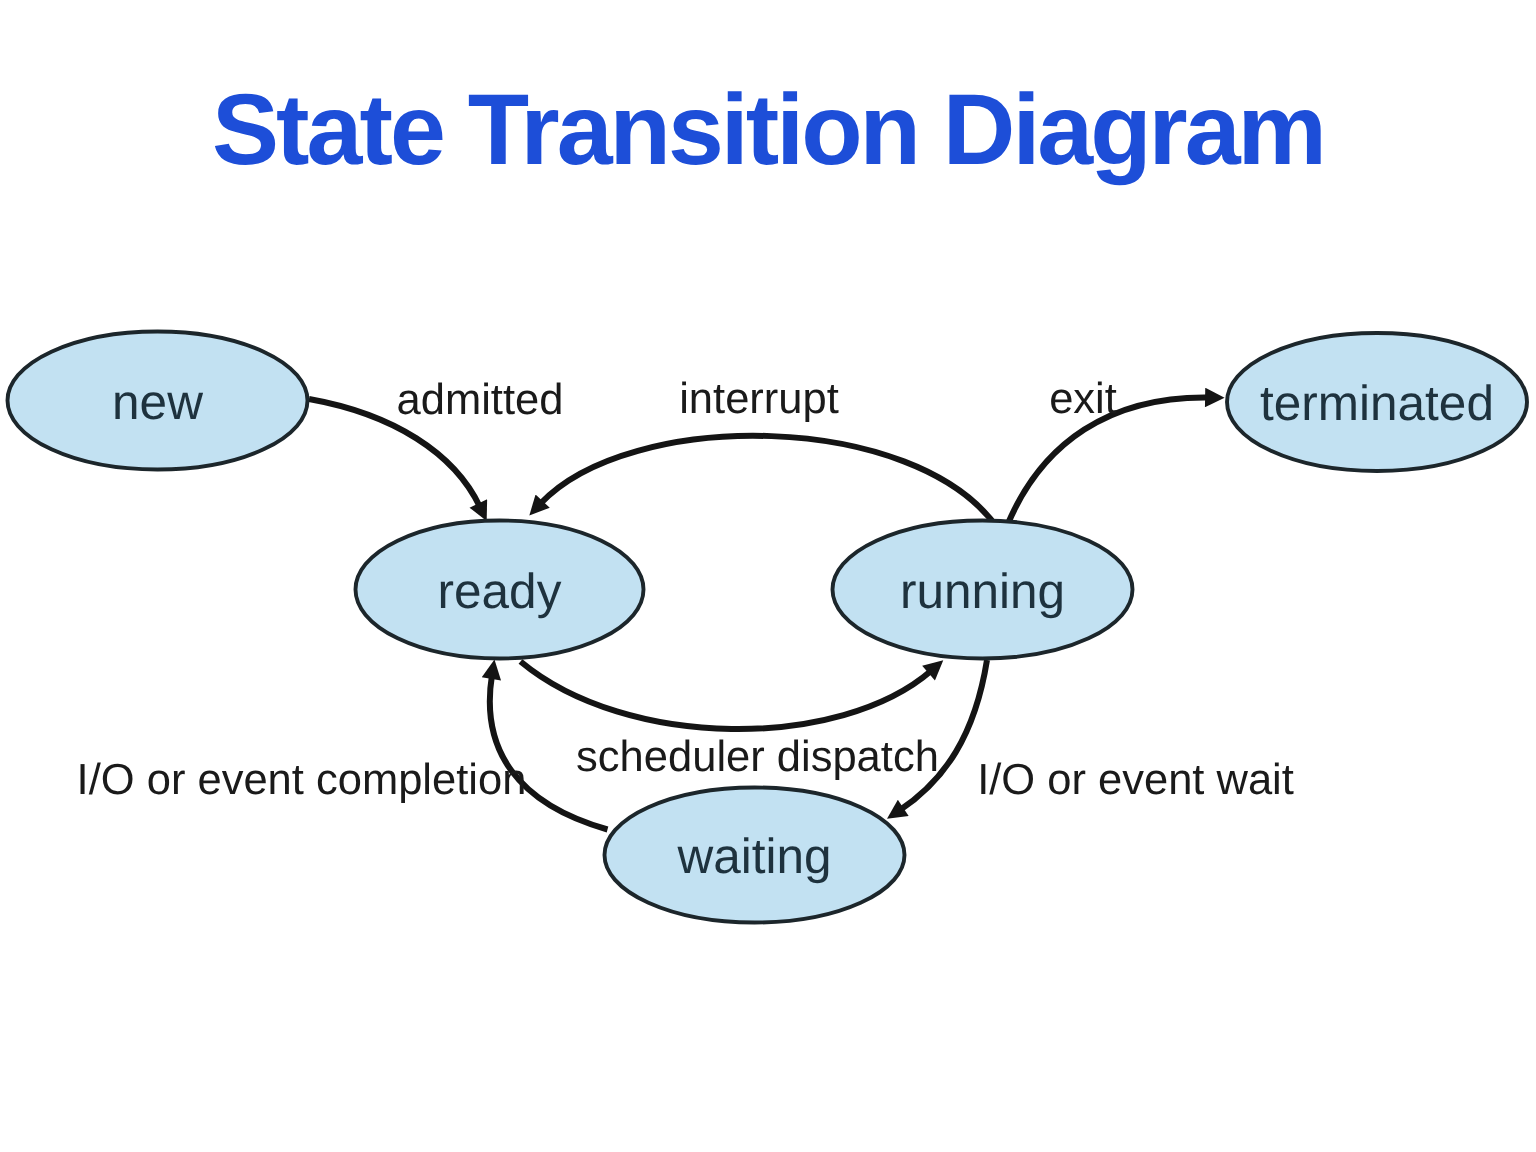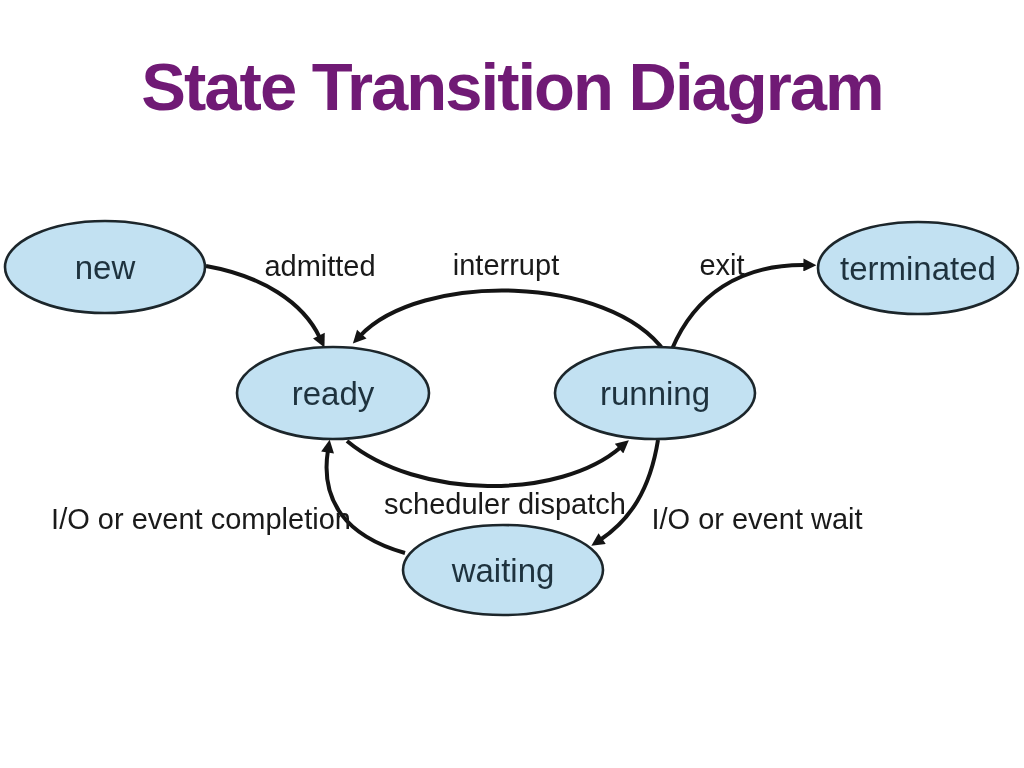--- a/index.html
+++ b/index.html
@@ -21,21 +21,21 @@
     position: absolute;
     top: 48px;
     left: 0;
     width: 1024px;
     margin: 0;
     text-align: center;
     font-family: "Liberation Sans", sans-serif;
     font-size: 67px;
     font-weight: bold;
     letter-spacing: -2px;
-    color: #701a75;
+    color: #1d4ed8;
     white-space: nowrap;
   }
   svg.diagram {
     position: absolute;
     top: 0;
     left: 0;
     width: 1024px;
     height: 768px;
   }
   .state-ellipse {

